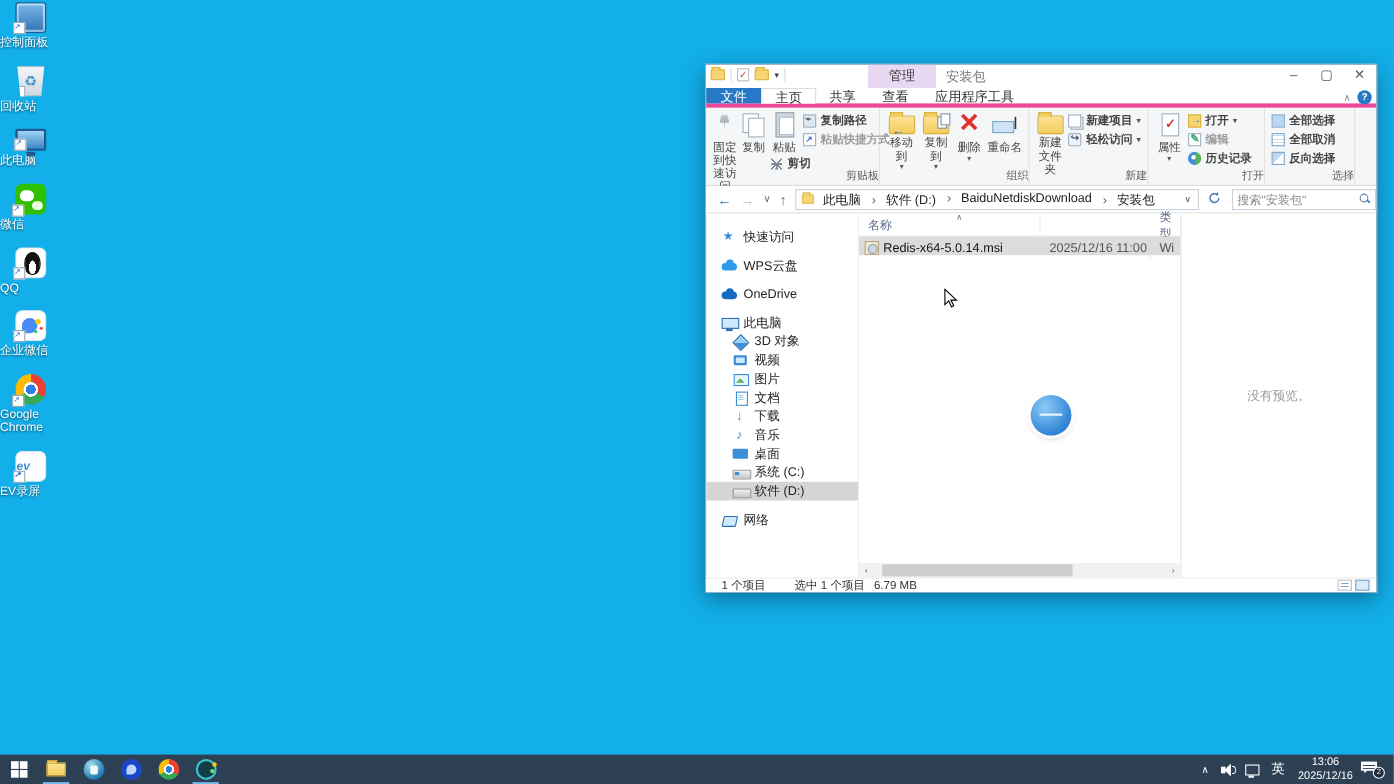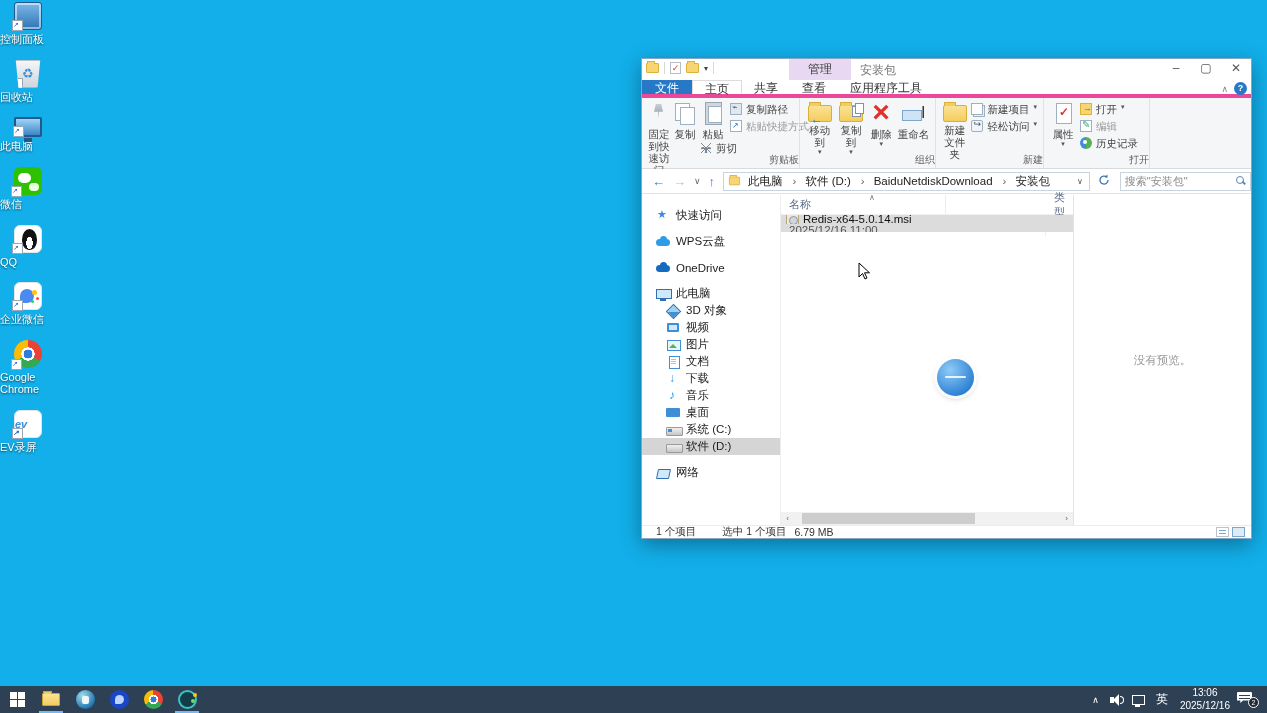--- a/index.html
+++ b/index.html
@@ -75,21 +75,21 @@
   .ri-folder { width:24px; height:17px; margin-top:4px; background:linear-gradient(#fbe294,#f3cd5e); border:1px solid #d8ae3d; border-radius:2px; position:relative; }
   .ri-folder::before { content:""; position:absolute; top:-4px; left:0; width:10px; height:3px; background:#f3cd5e; border:1px solid #d8ae3d; border-bottom:none; }
   .ov-arrow { position:absolute; left:2px; top:6px; color:#2f6fd0; font-weight:bold; font-size:12px; }
   .ov-sheets { position:absolute; right:-2px; top:-3px; width:9px; height:11px; background:#fff; border:1px solid #7e92a8; box-shadow:-3px 3px 0 -1px #fff, -3px 3px 0 0 #7e92a8; }
   .ri-delete::before { content:"×"; position:absolute; left:4px; top:-7px; font-size:30px; font-weight:bold; color:#E0312B; }
   .ri-rename::before { content:""; position:absolute; left:2px; top:8px; width:18px; height:9px; background:#cfe3f5; border:1px solid #7ba7cc; }
   .ri-rename::after { content:"I"; position:absolute; right:1px; top:2px; font-size:16px; color:#333; }
   .ri-props::before { content:""; position:absolute; left:6px; top:1px; width:14px; height:19px; background:#fff; border:1px solid #9fb0c0; }
   .ri-props::after { content:"✓"; position:absolute; left:9px; top:3px; color:#d23b2f; font-weight:bold; font-size:12px; }
   .smallcol { display:flex; flex-direction:column; justify-content:flex-start; gap:3px; padding-top:3px; }
-  .smallbtn { display:flex; align-items:flex-start; gap:4px; font-size:10.5px; color:#444; white-space:nowrap; padding:0 2px; }
+  .smallbtn { display:flex; align-items:center; gap:4px; font-size:10.5px; color:#444; white-space:nowrap; padding:0 2px;font-weight:bold; }
   .smallbtn.dim { color:#9a9a9a; }
   .sic { width:12px; height:12px; flex:none; position:relative; }
   .sic-copypath { background:#dfe7ef; border:1px solid #9fb0c0; }
   .sic-copypath::before{ content:"⌁"; position:absolute; left:1px; top:-2px; font-size:9px; color:#456; }
   .sic-shortcut { background:#fff; border:1px solid #9fb0c0; }
   .sic-shortcut::before{ content:"↗"; position:absolute; left:1px; top:0; font-size:8px; color:#2f6fd0; }
   .sic-cut::before { content:"✂"; content:"✄"; content:""; position:absolute; left:1px; top:1px; width:10px; height:10px;
       background:radial-gradient(circle at 20% 80%, transparent 2px, #7c8794 2.5px 3.5px, transparent 4px),
                  radial-gradient(circle at 80% 80%, transparent 2px, #7c8794 2.5px 3.5px, transparent 4px),
                  linear-gradient(45deg, transparent 45%, #7c8794 46% 54%, transparent 55%),
@@ -152,21 +152,21 @@
   .si-drive::before { content:""; position:absolute; left:0; top:4px; width:15px; height:7px; background:linear-gradient(#f0f0f0,#c6c6c6); border:1px solid #9a9a9a; border-radius:1px; }
   .si-drive-c::after { content:""; position:absolute; left:2px; top:6px; width:4px; height:3px; background:#3f8fd6; }
   .si-net::before { content:""; position:absolute; left:1px; top:3px; width:11px; height:8px; border:1px solid #2f6fb2; background:#cfe8fb; border-radius:1px; transform:skewX(-12deg); }
 
   .filelist { width:293px; flex:none; border-left:1px solid #eee; position:relative; display:flex; flex-direction:column; }
   .col-headers { display:flex; height:20px; align-items:center; border-bottom:1px solid #f0f0f0; color:#5a6b87; font-size:11px; flex:none; position:relative; }
   .col { padding-left:8px; border-right:1px solid #ececec; height:100%; display:flex; align-items:center; }
   .col-name { width:165px; } .col-date { width:100px;margin-top:43px; } .col-type { flex:1; border-right:none; }
   .sort-caret { position:absolute; left:88px; top:-2px; font-size:8px; color:#777; }
   .rows { flex:1; position:relative; }
-  .frow { display:flex; align-items:flex-start; height:17px; background:#dcdcdc; font-size:11.5px;flex-direction:column; }
+  .frow { display:flex; align-items:flex-end; height:17px; background:#dcdcdc; font-size:11.5px; }
   .fcell { padding-left:8px; white-space:nowrap; overflow:hidden; }
   .fcell-name { width:165px; display:flex; align-items:center; gap:4px; padding-left:5px; color:#111; }
   .fcell-date { width:100px; color:#555; }
   .fcell-type { flex:1; color:#555; }
   .msi-icon { width:13px; height:13px; flex:none; position:relative; background:#efe7d6; border:1px solid #b7a77f; }
   .msi-icon::before { content:""; position:absolute; left:2px; top:2px; width:7px; height:7px; border-radius:50%; background:#cfd6de; border:1px solid #8b98a6; }
   .hscroll { height:13px; flex:none; background:#f1f1f1; display:flex; align-items:center; position:relative; }
   .hs-arrow { width:13px; text-align:center; font-size:8px; color:#666; line-height:13px; }
   .hs-track { flex:1; height:100%; position:relative; }
   .hs-thumb { position:absolute; left:3%; top:1px; height:11px; width:65%; background:#cdcdcd; }
@@ -403,20 +403,37 @@
           <span>编辑</span>
         </div>
         <div class="smallbtn">
           <span class="sic sic-history"></span>
           <span>历史记录</span>
         </div>
       </div>
       <div class="rgroup-label">打开</div>
     </div>
 
+    <div class="rgroup" style="width:82px">
+      <div class="smallcol">
+        <div class="smallbtn">
+          <span class="sic sic-selall"></span>
+          <span>全部选择</span>
+        </div>
+        <div class="smallbtn">
+          <span class="sic sic-selnone"></span>
+          <span>全部取消</span>
+        </div>
+        <div class="smallbtn">
+          <span class="sic sic-selinv"></span>
+          <span>反向选择</span>
+        </div>
+      </div>
+      <div class="rgroup-label">选择</div>
+    </div>
   </div>
 
   <div class="navbar">
     <div class="nav-arrows">
       <span>←</span>
       <span class="dis">→</span>
       <span class="small">∨</span>
       <span>↑</span>
     </div>
     <div class="addressbox">

